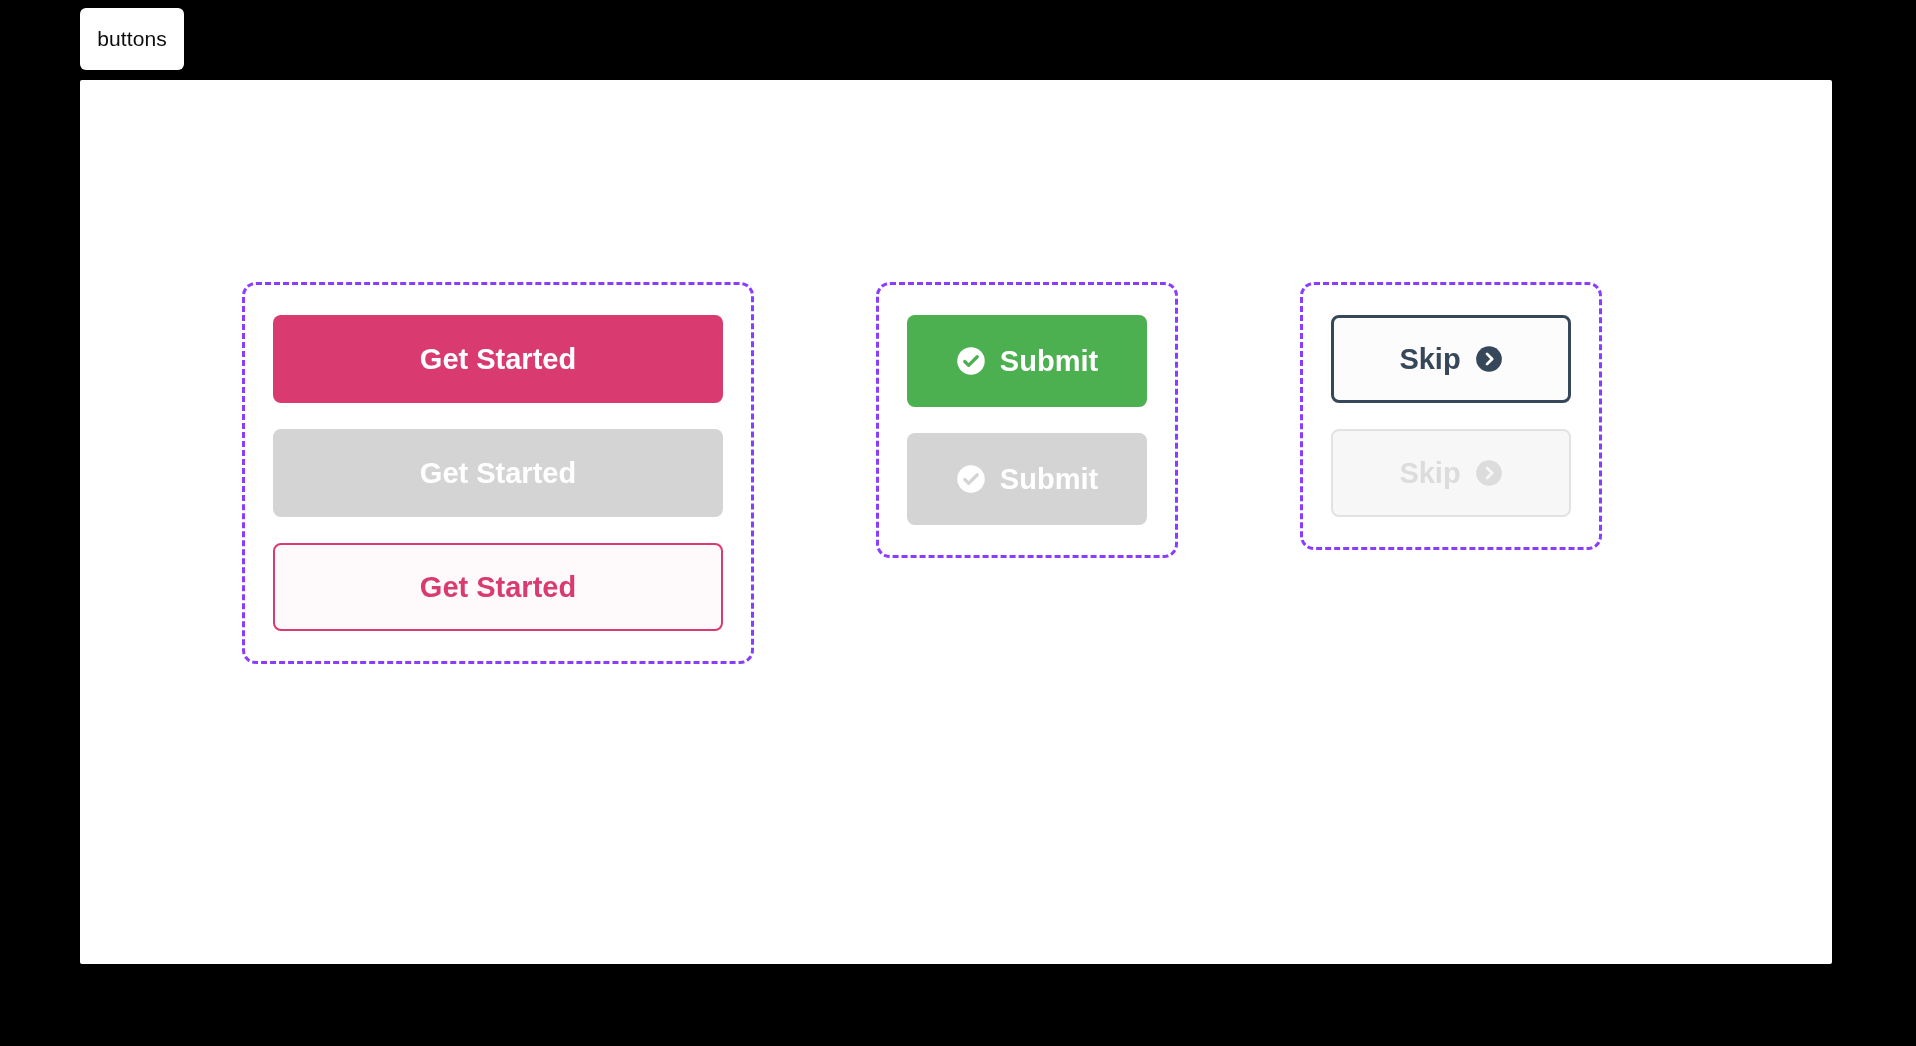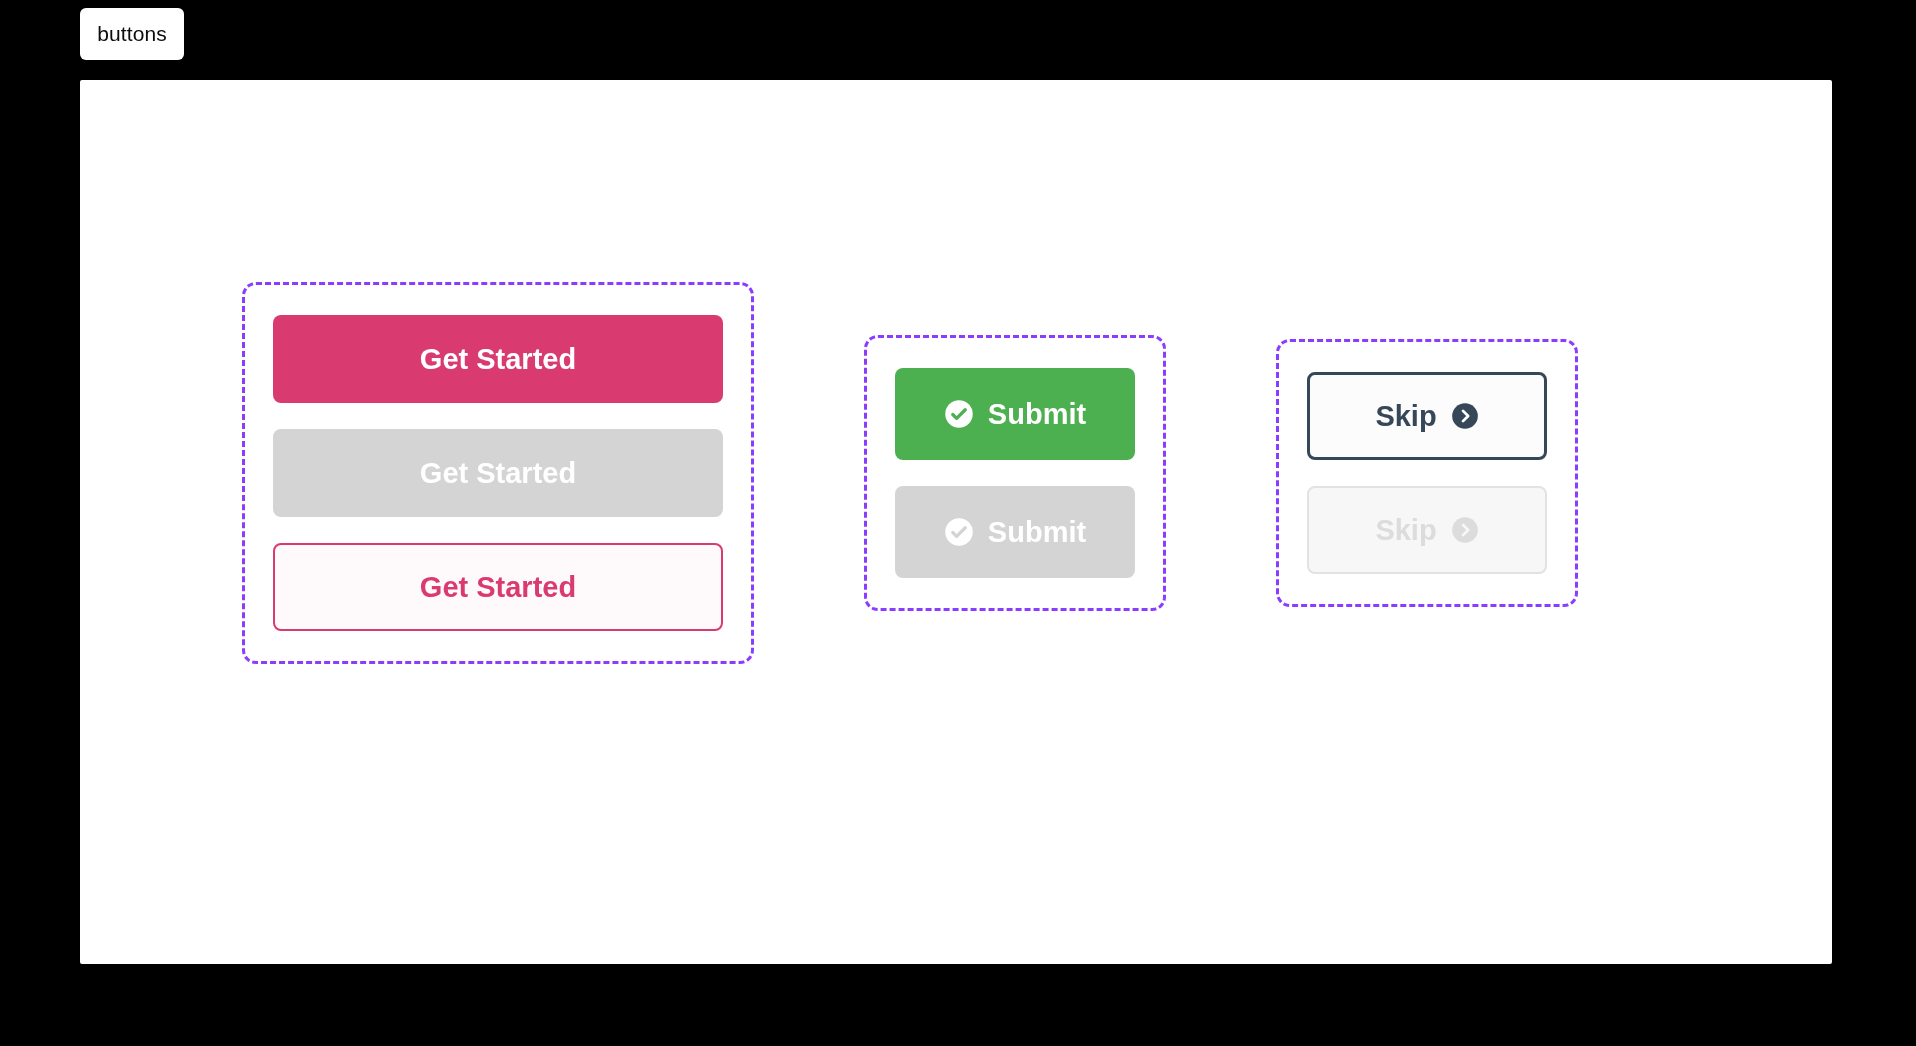--- a/index.html
+++ b/index.html
@@ -16,21 +16,21 @@
   .tab-bar {
     position: absolute;
     left: 80px;
     top: 8px;
   }
   .tab-chip {
     display: inline-flex;
     align-items: center;
     justify-content: center;
     min-width: 104px;
-    height: 52px;
+    height: 62px;
     padding: 12px 14px;
     background: #ffffff;
     border-radius: 6px;
     font-size: 21px;
     color: #0d0d0d;
     font-family: "Liberation Sans", sans-serif;
     letter-spacing: .1px;
   }
 
   
@@ -43,22 +43,22 @@
     background: #ffffff;
     border-radius: 2px;
   }
 
   
   .groups {
     position: absolute;
     left: 242px;
     top: 282px;
     display: flex;
-    align-items: center;
-    gap: 0;
+    align-items: flex-start;
+    gap: 12px;
   }
 
   .group {
     border: 3px dashed #8B3DFF;
     border-radius: 14px;
     padding: 30px 28px;
     display: flex;
     flex-direction: column;
     gap: 26px;
     background: transparent;

